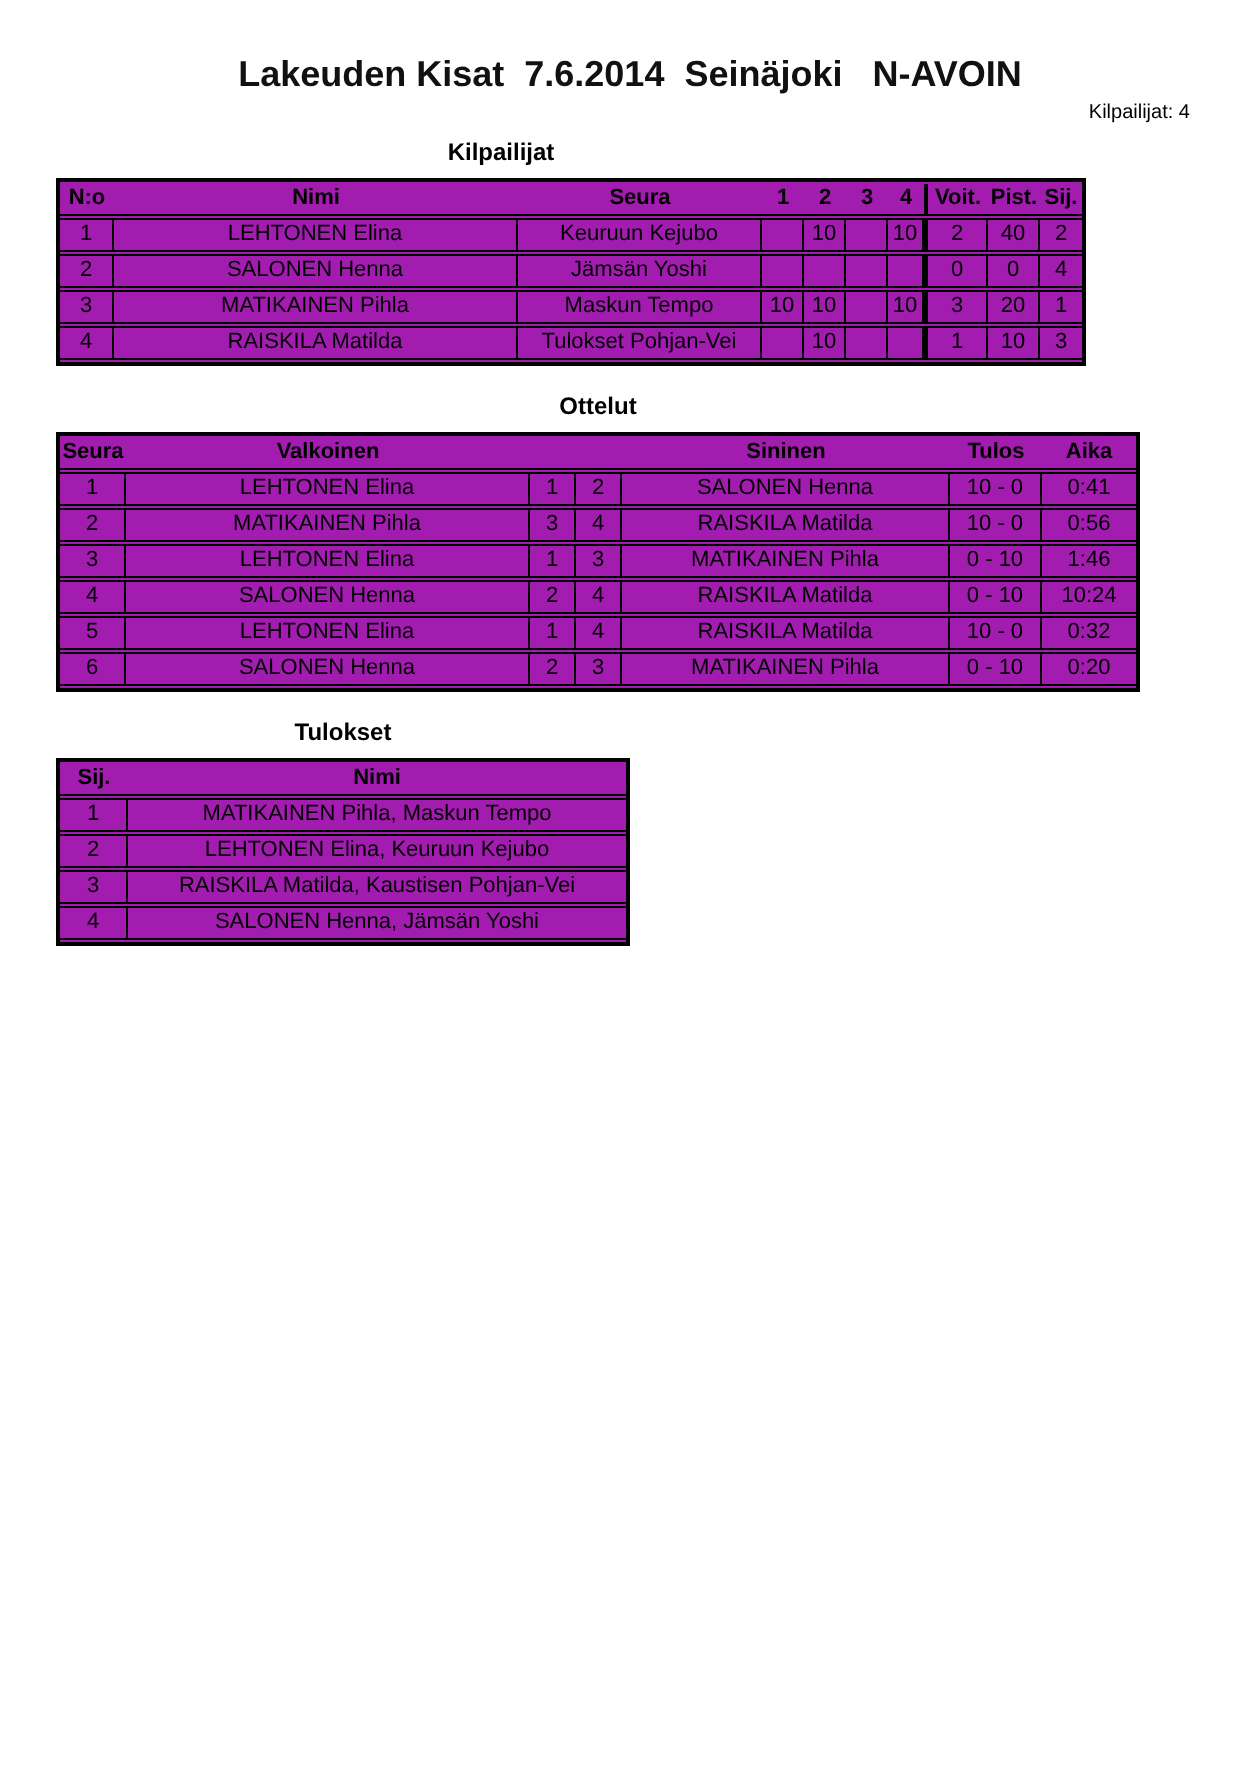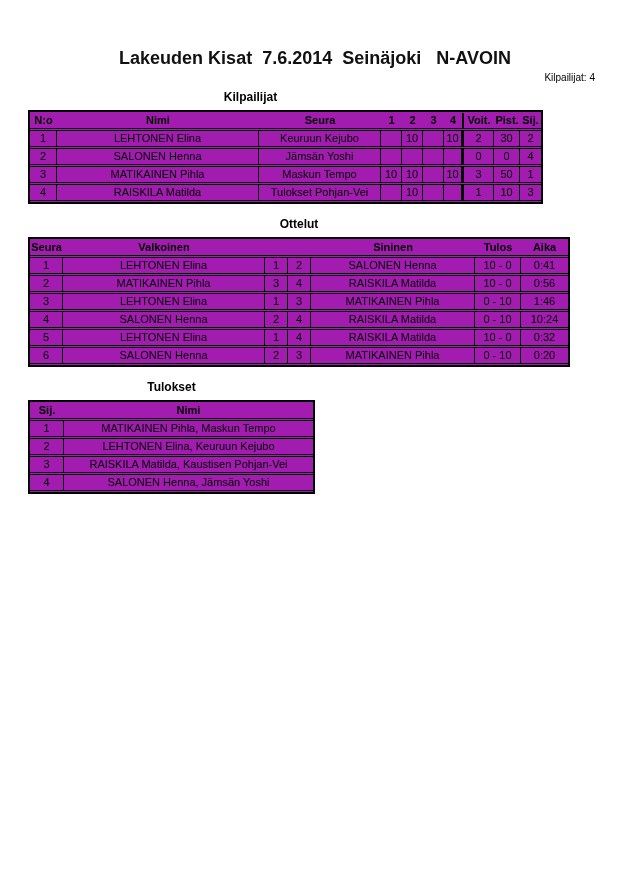--- a/index.html
+++ b/index.html
@@ -10,21 +10,20 @@
     color: #000;
     overflow: hidden;
   }
   .title {
     padding-top: 27px;
     text-align: center;
     font-size: 18px;
     font-weight: bold;
     white-space: pre;
     color: #111;
-    margin-top: 21px;
   }
   .competitor-count {
     margin-top: 3px;
     margin-right: 35px;
     text-align: right;
     font-size: 10px;
     font-weight: normal;
   }
   .heading {
     font-size: 12px;
@@ -115,21 +114,21 @@
     <tbody>
       <tr>
         <td>1</td>
         <td class="al">LEHTONEN Elina</td>
         <td class="al">Keuruun Kejubo</td>
         <td></td>
         <td>10</td>
         <td></td>
         <td class="nor">10</td>
         <td class="sep">2</td>
-        <td>30</td>
+        <td>40</td>
         <td>2</td>
       </tr>
       <tr>
         <td>2</td>
         <td class="al">SALONEN Henna</td>
         <td class="al">Jämsän Yoshi</td>
         <td></td>
         <td></td>
         <td></td>
         <td class="nor"></td>
@@ -139,21 +138,21 @@
       </tr>
       <tr>
         <td>3</td>
         <td class="al">MATIKAINEN Pihla</td>
         <td class="al">Maskun Tempo</td>
         <td>10</td>
         <td>10</td>
         <td></td>
         <td class="nor">10</td>
         <td class="sep">3</td>
-        <td>50</td>
+        <td>20</td>
         <td>1</td>
       </tr>
       <tr>
         <td>4</td>
         <td class="al">RAISKILA Matilda</td>
         <td class="al">Tulokset Pohjan-Vei</td>
         <td></td>
         <td>10</td>
         <td></td>
         <td class="nor"></td>

